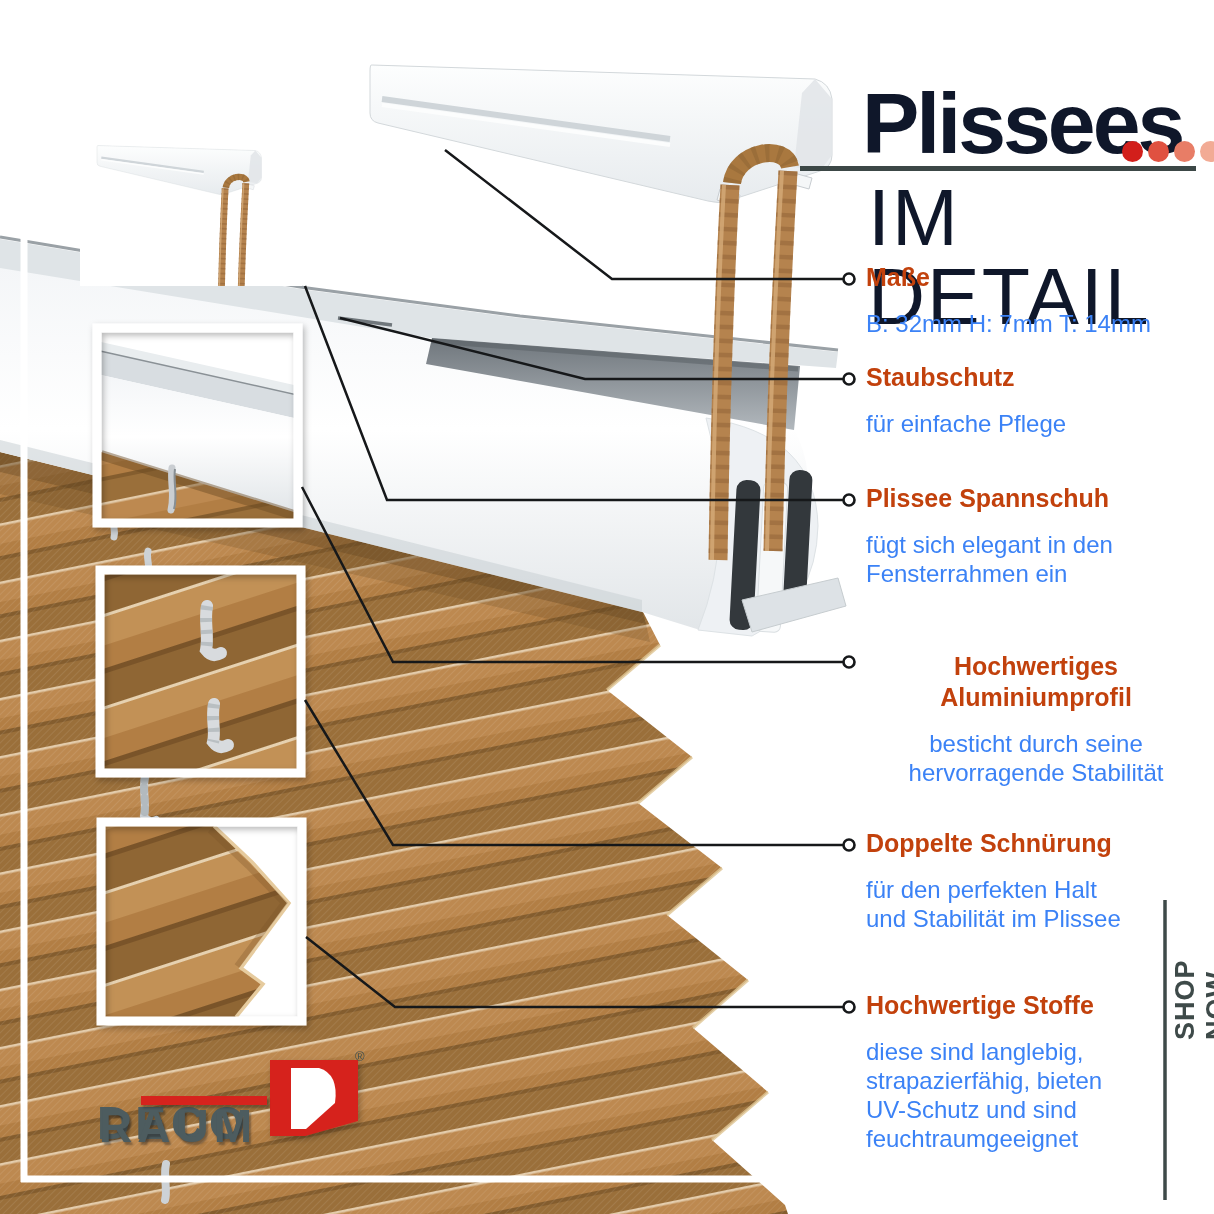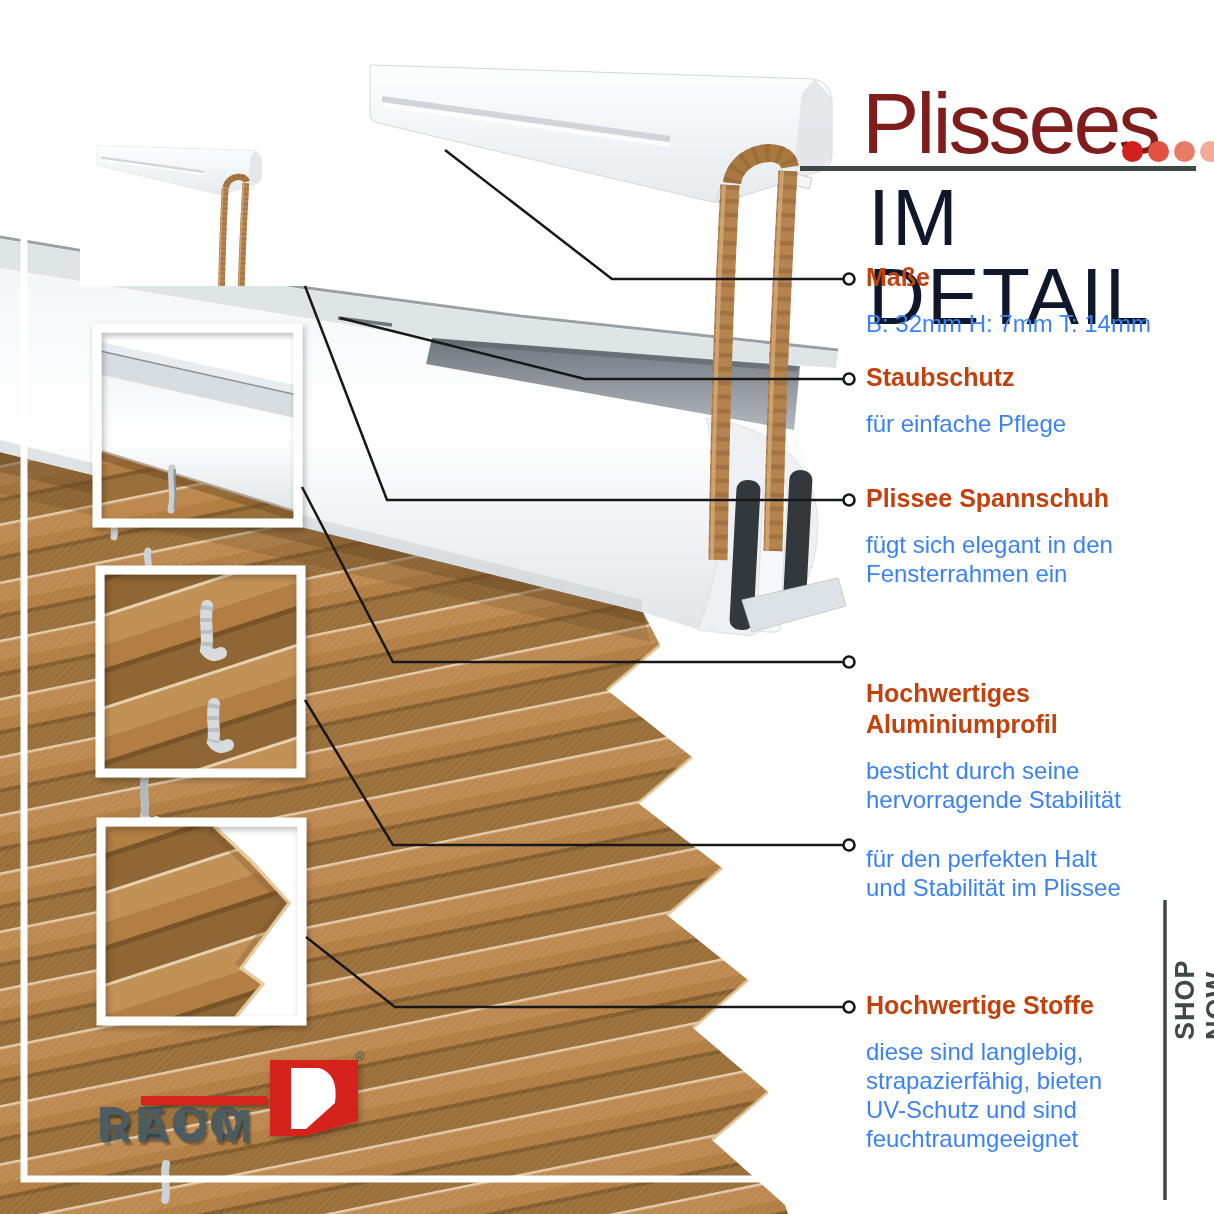--- a/index.html
+++ b/index.html
@@ -1,20 +1,20 @@
 <!DOCTYPE html>
 <html><head>
 <meta charset="utf-8">
 <style>
   html,body{margin:0;padding:0;background:#fff;}
   #stage{position:relative;width:1214px;height:1214px;overflow:hidden;background:#fff;
          font-family:"Liberation Sans",sans-serif;}
   #scene{position:absolute;left:0;top:0;z-index:1;}
   .txt{position:absolute;z-index:3;}
-  .brand-title{font-size:86px;font-weight:400;letter-spacing:-3px;color:#7f1d1d;line-height:1;}
+  .brand-title{font-size:86px;font-weight:700;letter-spacing:-3px;color:#0f172a;line-height:1;}
   .dots{position:absolute;display:flex;gap:5px;z-index:3;}
   .dots span{width:21px;height:21px;border-radius:50%;display:block;}
   .rule{position:absolute;background:#3c4746;z-index:3;}
   .brand-sub{font-size:79px;font-weight:200;letter-spacing:2px;color:#0f172a;line-height:1;}
   .callout{position:absolute;left:866px;width:340px;z-index:3;}
   .callout .c-label{font-size:25px;font-weight:bold;color:#c2410c;line-height:31px;white-space:pre-line;}
   .callout .c-desc{font-size:24px;font-weight:400;color:#3b82f6;line-height:29px;white-space:pre-line;margin-top:16px;}
   .shopnow{position:absolute;left:1170px;top:898px;height:142px;display:flex;align-items:center;z-index:3;
            writing-mode:vertical-rl;transform:rotate(180deg);font-size:27px;font-weight:bold;
            letter-spacing:1px;color:#3e4a49;}
@@ -230,27 +230,28 @@
   </div>
   <div class="callout" style="top:362px;">
     <div class="c-label">Staubschutz</div>
     <div class="c-desc">für einfache Pflege</div>
   </div>
   <div class="callout" style="top:483px;">
     <div class="c-label">Plissee Spannschuh</div>
     <div class="c-desc">fügt sich elegant in den
 Fensterrahmen ein</div>
   </div>
-  <div class="callout" style="top:678px;">
+  <div class="callout" style="top:651px;text-align:center;">
     <div class="c-label">Hochwertiges
 Aluminiumprofil</div>
     <div class="c-desc">besticht durch seine
 hervorragende Stabilität</div>
   </div>
   <div class="callout" style="top:828px;">
+    <div class="c-label">Doppelte Schnürung</div>
     <div class="c-desc">für den perfekten Halt
 und Stabilität im Plissee</div>
   </div>
   <div class="callout" style="top:990px;">
     <div class="c-label">Hochwertige Stoffe</div>
     <div class="c-desc">diese sind langlebig,
 strapazierfähig, bieten
 UV-Schutz und sind
 feuchtraumgeeignet</div>
   </div>

